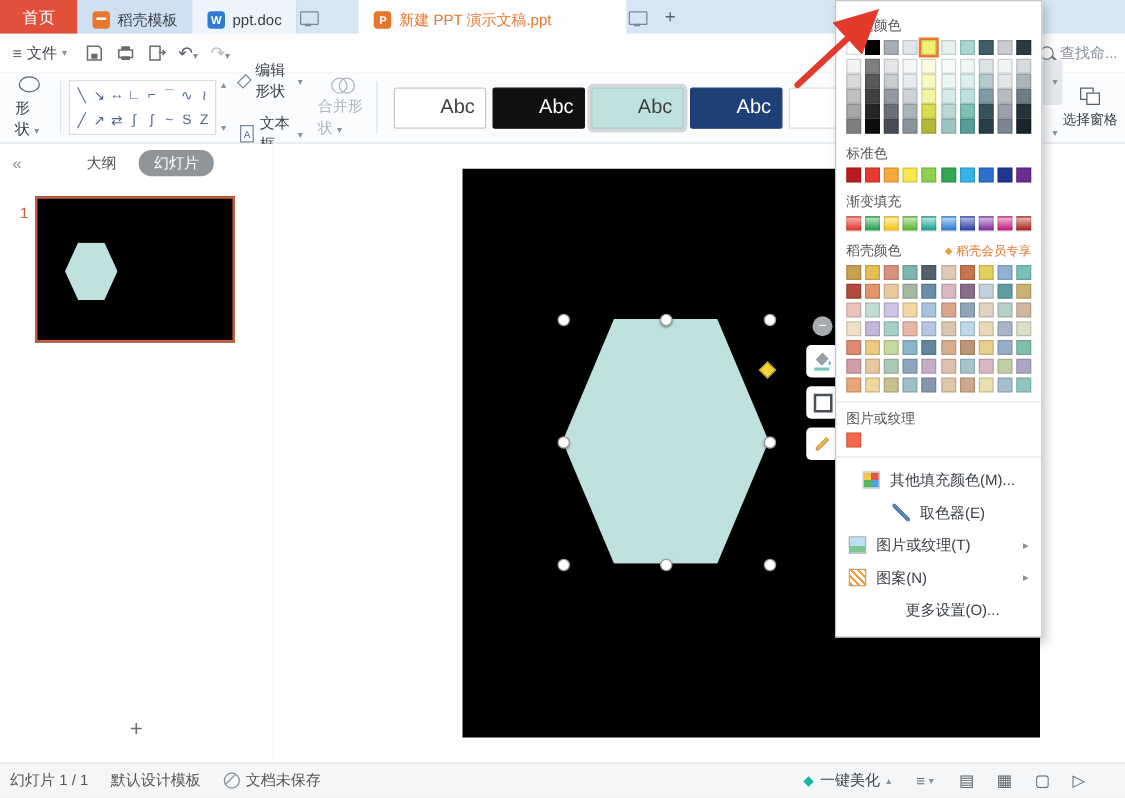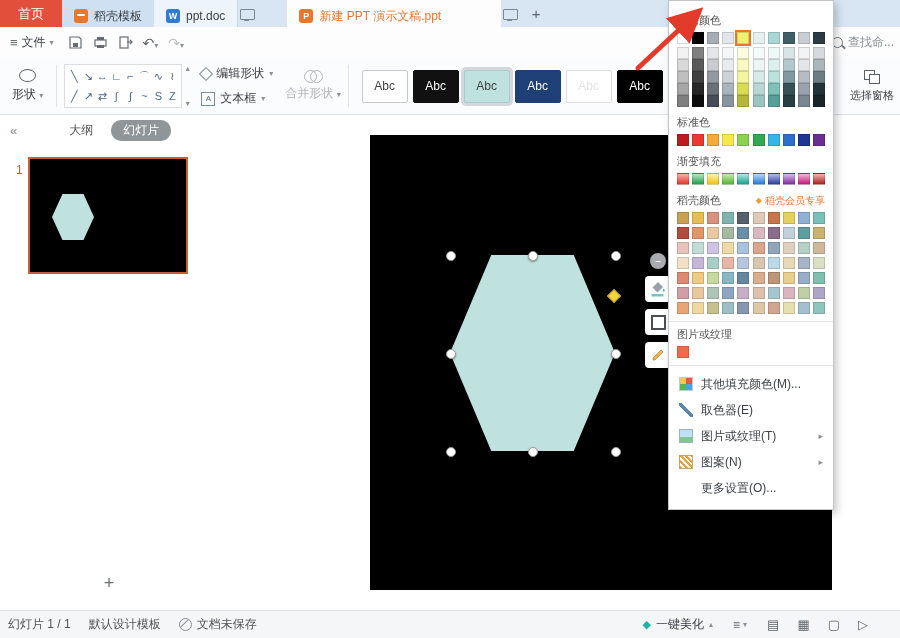--- a/index.html
+++ b/index.html
@@ -46,21 +46,21 @@
   .stackgrp{display:flex;flex-direction:column;gap:6px;margin-left:6px;}
   .rowbtn{display:flex;align-items:center;gap:5px;font-size:12px;color:#3c4147;cursor:pointer;padding:1px 4px;border-radius:2px;}
   .rowbtn.pressed{background:#e4e8ec;}
   .ic-diamond{width:8px;height:8px;border:1.4px solid #7a8aa0;transform:rotate(45deg);}
   .ic-abox{display:flex;align-items:center;justify-content:center;width:12px;height:12px;border:1px solid #7a8aa0;font-size:8px;color:#51698c;}
   .mergegrp{display:flex;flex-direction:column;align-items:center;gap:3px;margin-left:8px;color:#b0b4b9;cursor:default;}
   .ic-merge{position:relative;width:18px;height:12px;}
   .ic-merge::before,.ic-merge::after{content:"";position:absolute;top:0;width:11px;height:11px;border:1.2px solid #b0b4b9;border-radius:50%;}
   .ic-merge::before{left:0;} .ic-merge::after{left:6px;}
   .chips{display:flex;gap:5px;margin-left:6px;}
-  .chip{display:flex;align-items:center;justify-content:center;width:44px;height:31px;border:1px solid;border-radius:2px;font-size:12px;cursor:pointer;}
+  .chip{display:flex;align-items:center;justify-content:center;width:44px;height:31px;border:1px solid;border-radius:2px;font-size:16px;cursor:pointer;padding-left:28px;}
   .chip.chip-sel{box-shadow:0 0 0 3px #d4d8dc;}
   .chipscroll{display:flex;flex-direction:column;justify-content:space-between;height:36px;margin:0 4px 0 6px;color:#8a9098;font-size:7px;}
   .fo-stack{display:flex;flex-direction:column;gap:5px;}
   .selpane{margin-left:auto;display:flex;flex-direction:column;align-items:center;gap:4px;margin-right:0;cursor:pointer;}
   .selpane .lbl{font-size:11px;color:#3c4147;white-space:nowrap;}
   .ic-panes{position:relative;width:16px;height:14px;}
   .ic-panes::before,.ic-panes::after{content:"";position:absolute;border:1.2px solid #5a6068;background:#fff;}
   .ic-panes::before{left:0;top:0;width:9px;height:8px;}
   .ic-panes::after{left:5px;top:4px;width:9px;height:8px;}
   
@@ -95,21 +95,21 @@
   .sect{font-size:11px;color:#555;margin:8px 0 4px;}
   .grid10{display:grid;grid-template-columns:repeat(10,12px);justify-content:space-between;}
   .grid10.gaprows{row-gap:3px;}
   .grid10.basegap{margin-bottom:3px;}
   .sw{width:12px;height:12px;border:1px solid rgba(0,0,0,.14);box-sizing:border-box;cursor:pointer;}
   .sw.sel{outline:2px solid #e8762c;outline-offset:0;}
   .docerhead{display:flex;align-items:center;justify-content:space-between;margin:8px 0 4px;}
   .docerhead .bdg{display:flex;align-items:center;gap:3px;color:#e8762c;font-size:10px;}
   .docerhead .crown{font-size:8px;color:#e8a13c;}
   .cm-hr{border:none;border-top:1px solid #e4e6e9;margin:7px -8px 5px;}
-  .cm-item{display:flex;align-items:center;gap:8px;height:26px;padding:0 2px;font-size:12px;color:#3c4147;cursor:pointer;}
+  .cm-item{display:flex;align-items:center;gap:8px;height:26px;padding:0 2px;font-size:12px;color:#3c4147;cursor:pointer;justify-content:center;}
   .cm-ic{width:14px;height:14px;flex:0 0 14px;box-sizing:border-box;}
   .ic-palette{background:conic-gradient(#e2574c 0 25%,#4aa3e0 0 50%,#58b55c 0 75%,#f2c94c 0);border:1px solid #c8c8c8;}
   .ic-eyedropper{background:linear-gradient(45deg,transparent 42%,#5a87b0 42% 58%,transparent 58%);}
   .ic-gradient{background:linear-gradient(180deg,#c9ced4,#7c8691);border:1px solid #9aa0a6;}
   .ic-picture{background:linear-gradient(180deg,#bfe0f2 58%,#7fc78f 58%);border:1px solid #9ab4c6;}
   .ic-pattern{background:repeating-linear-gradient(45deg,#e8a13c 0 2px,#fff 2px 4px);border:1px solid #c8a26a;}
   .ic-none{visibility:hidden;}
   .cm-sub{margin-left:auto;color:#8a9098;font-size:9px;}
   
   .anno{position:absolute;left:608px;top:0;z-index:60;pointer-events:none;}

